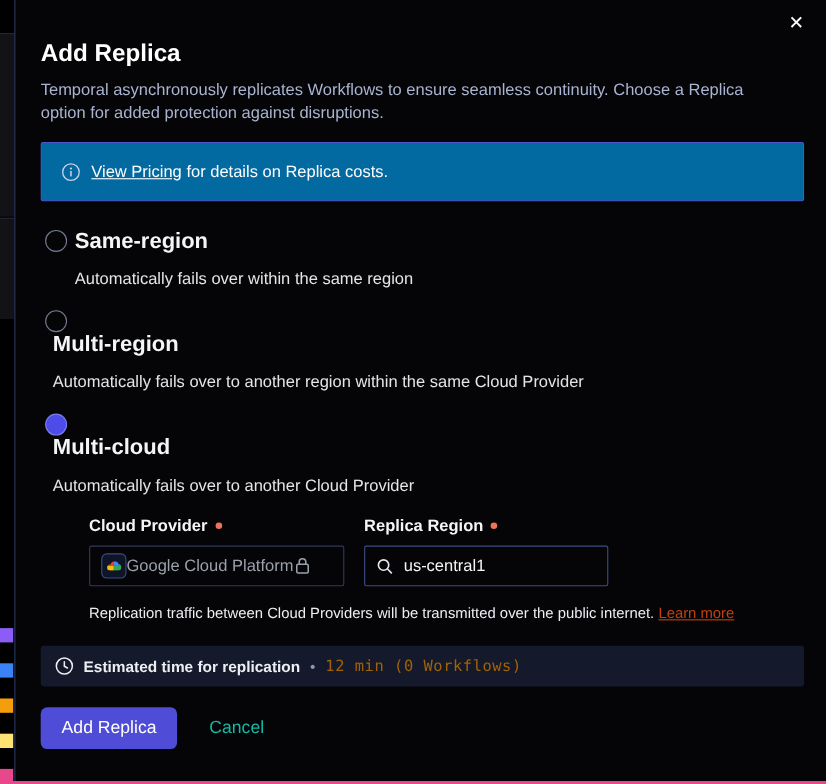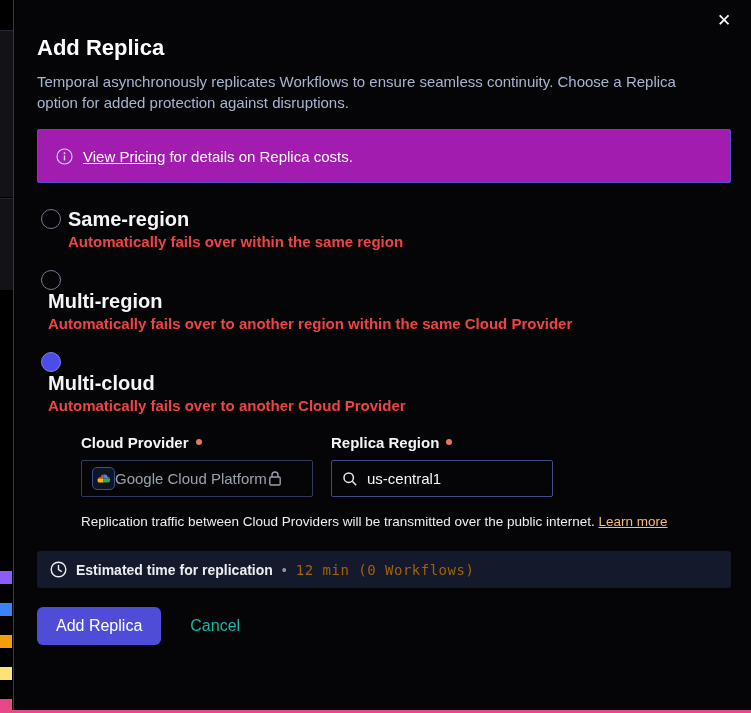--- a/index.html
+++ b/index.html
@@ -39,36 +39,36 @@
     position:absolute;top:8px;right:15px;width:24px;height:24px;
     display:flex;align-items:center;justify-content:center;
     font-size:17px;color:#fff;cursor:pointer;background:none;border:none;
     font-family:"Liberation Sans", sans-serif;
   }
   .modal-title{font-size:22px;font-weight:bold;color:#fff;padding-top:34px;line-height:28px;}
   .modal-desc{margin-top:9px;max-width:672px;font-size:15px;line-height:21px;color:#a9b4d0;}
   
   .pricing-banner{
     margin-top:16px;height:54px;display:flex;align-items:center;gap:10px;
-    padding:0 18px;background:#a21caf;border:1px solid var(--banner-border);
+    padding:0 18px;background:#0369a1;border:1px solid var(--banner-border);
     border-radius:2px;font-size:15px;color:#fff;
   }
   .pricing-link{color:#fff;text-decoration:underline;cursor:pointer;}
   
   .option{display:flex;margin-left:4px;align-items:flex-start;}
   .option.first{margin-top:25px;}
   .option + .option{margin-top:18px;flex-direction:column;}
   .radio-circle{
     width:20px;height:20px;border-radius:50%;flex:0 0 auto;
     border:1.5px solid #727b90;background:transparent;margin-top:1px;cursor:pointer;
   }
   .radio-circle.selected{background:var(--radio-selected);border-color:#7b7df2;}
   .option-text{margin-left:7px;}
   .option-label{font-size:20px;font-weight:bold;color:#f4f5f7;line-height:22px;cursor:pointer;}
-  .option-desc{margin-top:3px;font-size:15px;color:#ef4444;line-height:18px;font-weight:bold;}
+  .option-desc{margin-top:15px;font-size:15px;color:#e5e5e5;line-height:18px;}
   
   .mc-form{margin-left:44px;margin-top:19px;}
   .field-labels{display:flex;gap:18px;}
   .field-label-cell{display:flex;align-items:center;gap:7px;font-size:15px;font-weight:bold;color:#f4f5f7;}
   .field-label-cell.c1{width:232px;}
   .field-label-cell.c2{width:222px;}
   .required-dot{width:6px;height:6px;border-radius:50%;background:var(--required-dot);margin-top:-2px;}
   .fields-row{display:flex;gap:18px;margin-top:9px;}
   .field{
     height:37px;display:flex;align-items:center;border-radius:2px;background:transparent;
@@ -76,21 +76,21 @@
   .field.provider{width:232px;border:1px solid #33395a;padding:0 10px;gap:0;}
   .field.region{width:222px;border:1px solid #3f4c86;padding:0 10px;gap:9px;}
   .gcp-badge{
     width:23px;height:23px;border:1px solid #3c4f86;border-radius:5px;background:#0d1526;
     display:flex;align-items:center;justify-content:center;flex:0 0 auto;
   }
   .provider-text{font-size:15px;color:#9aa0ac;white-space:nowrap;}
   .region-text{font-size:15px;color:#f4f5f7;}
   .lock-icon{flex:0 0 auto;display:flex;}
   .note{margin-top:17px;font-size:13.5px;color:#eceef2;}
-  .note-link{color:#fdba74;text-decoration:underline;cursor:pointer;}
+  .note-link{color:#c2410c;text-decoration:underline;cursor:pointer;}
   
   .est-banner{
     margin-top:22px;height:37px;display:flex;align-items:center;gap:9px;
     padding:0 13px;background:#141a2c;border-radius:3px;
   }
   .est-label{font-size:14px;font-weight:bold;color:#eceef2;}
   .est-sep{color:#8b97b8;font-size:14px;}
   .est-value{font-family:"DejaVu Sans Mono", monospace;font-size:14px;color:#a16207;letter-spacing:0.5px;}
   
   .actions{margin-top:19px;display:flex;align-items:center;gap:29px;}

